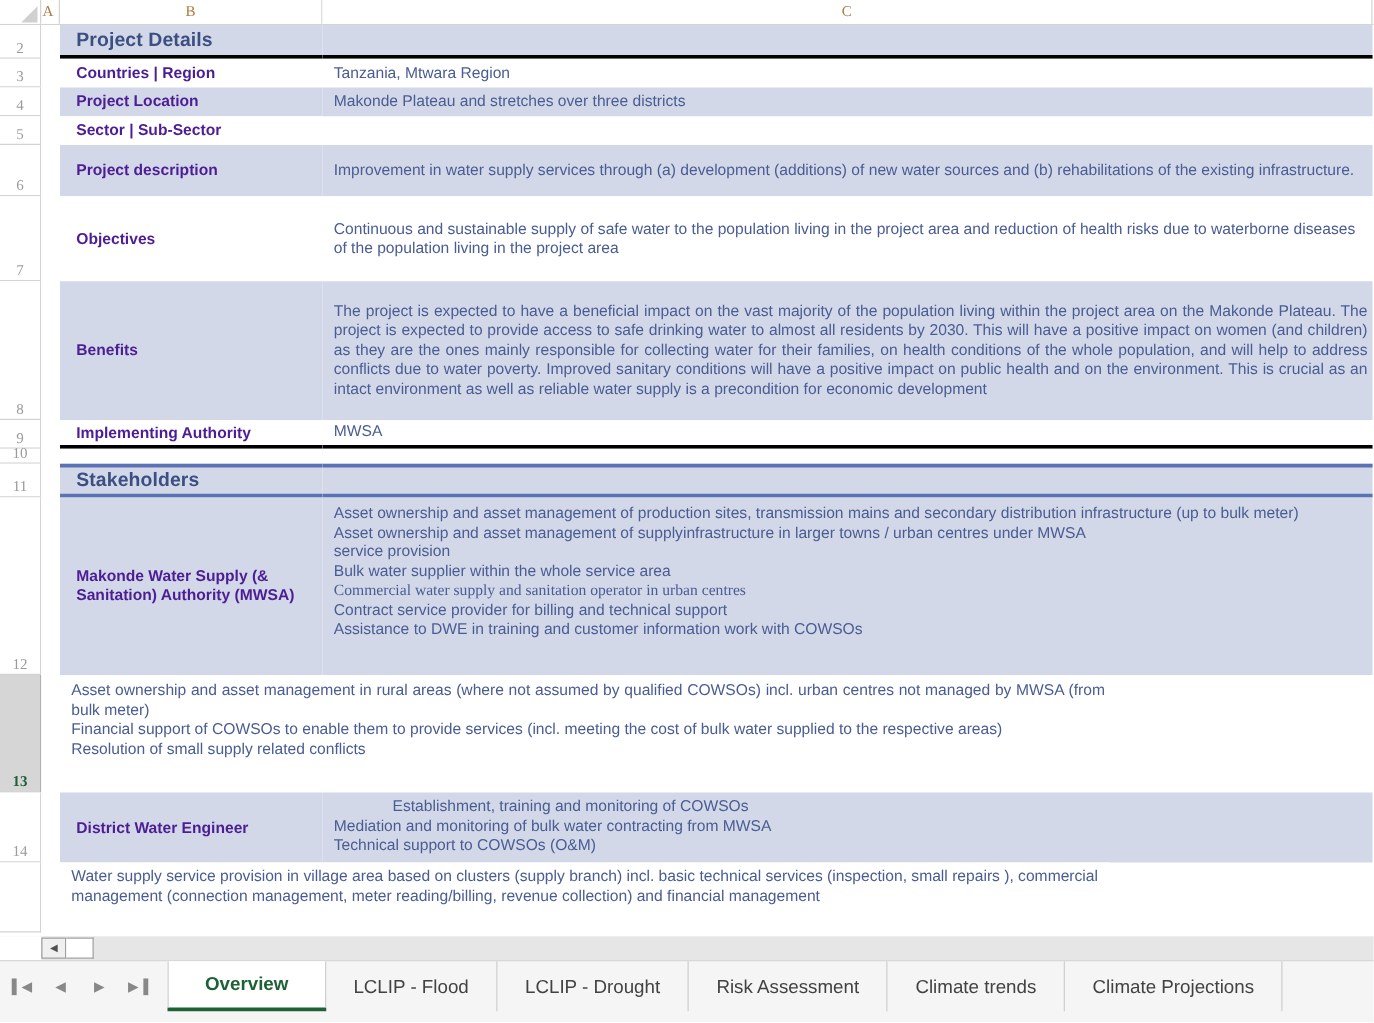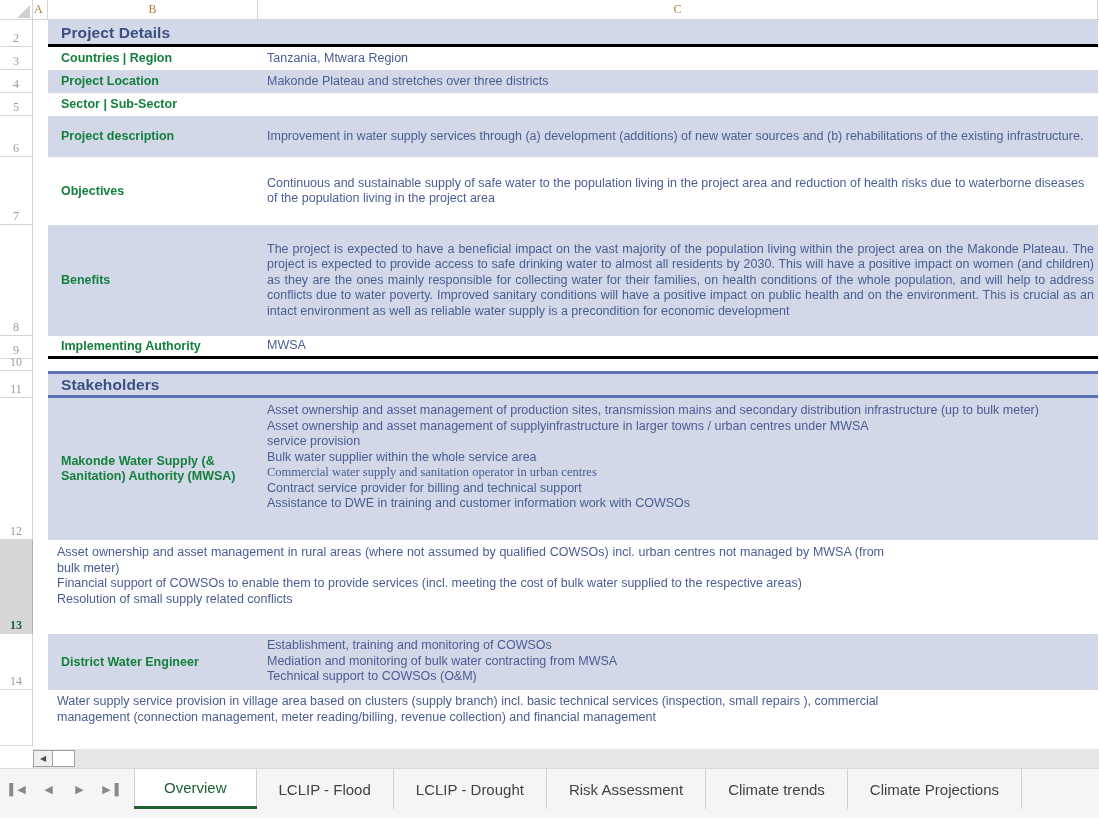--- a/index.html
+++ b/index.html
@@ -86,21 +86,21 @@
     border-right: 1px solid #b0b0b0;
   }
   .cell-a {
     width: 15px; min-width: 15px;
     background: #ffffff;
   }
   .cell-b {
     width: 210px; min-width: 210px;
     font-size: 12.5px;
     font-weight: bold;
-    color: #15803d;
+    color: #4c1d95;
     padding: 2px 4px 2px 13px;
     display: flex;
     align-items: center;
     line-height: 15px;
   }
   .cell-c {
     width: 840px; min-width: 840px;
     font-size: 12.5px;
     color: #4a5d93;
     padding: 3px 4px 3px 9px;
@@ -184,21 +184,21 @@
     font-size: 15px;
     color: #424242;
     font-family: Liberation Sans, sans-serif;
     border-right: 1px solid #d0d0d0;
     height: 40px;
     position: relative;
   }
   .tab.active {
     background: #ffffff;
     color: #1d6135;
-    font-weight: normal;
+    font-weight: bold;
     font-family: "Liberation Sans", sans-serif;
     border-right: none;
     border-left: none;
     border-bottom: 3px solid #1d6135;
     padding: 0 30px;
   }
   .tab.active::before {
     content: "";
     position: absolute;
     left: 0; top: 0; bottom: 0;
@@ -340,21 +340,21 @@
     </div>
 
     <div class="grid-row" style="height:56px;">
       <div class="row-head">14</div>
       <div class="cell-a plain"></div>
       <div class="cell-b band">
         <span>District Water Engineer</span>
       </div>
       <div class="cell-c band vtop" style="padding-top:4px;">
         <span class="inner">
-          <span style="display:block;">Establishment, training and monitoring of COWSOs</span>
+          <span style="display:block;margin-left:47px;">Establishment, training and monitoring of COWSOs</span>
           <span style="display:block;">Mediation and monitoring of bulk water contracting from MWSA</span>
           <span style="display:block;">Technical support to COWSOs (O&amp;M)</span>
         </span>
       </div>
     </div>
 
     <div class="grid-row" style="height:56px;">
       <div class="row-head"></div>
       <div class="cell-a plain"></div>
       <div class="cell-c plain vtop" style="padding-top:4px;">

